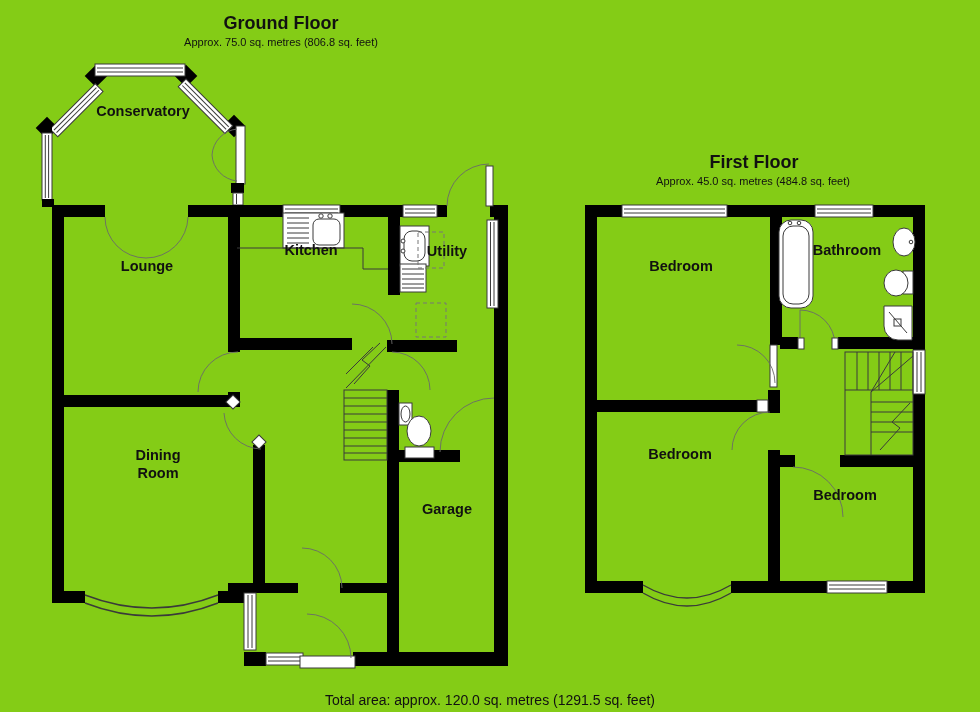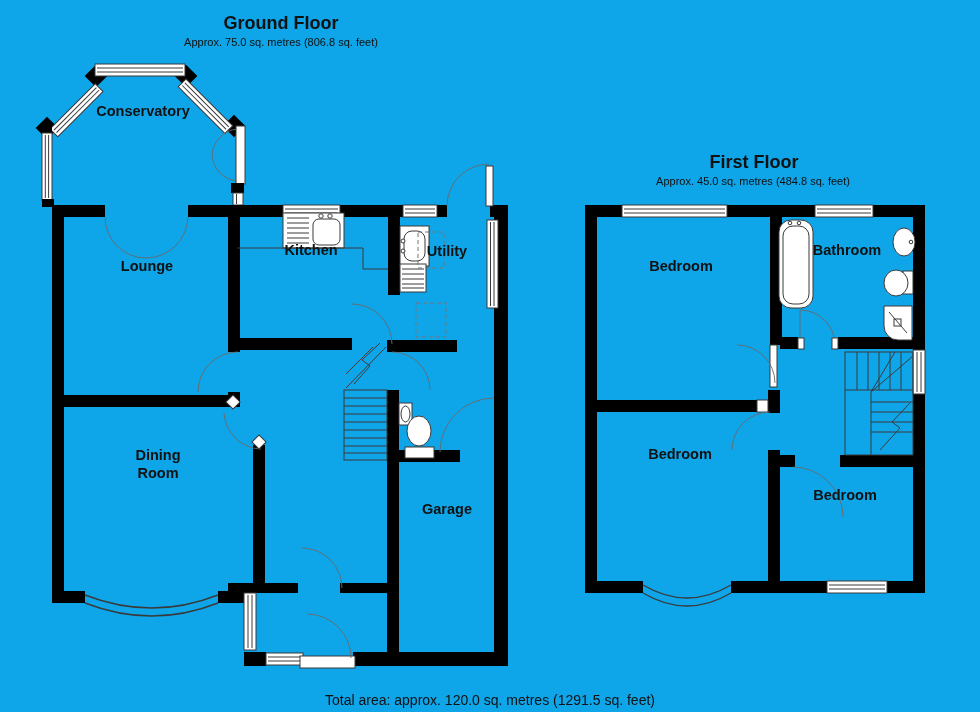--- a/index.html
+++ b/index.html
@@ -1,16 +1,16 @@
 <!DOCTYPE html>
 <html><head>
 <meta charset="utf-8">
 <style>
   html,body{margin:0;padding:0;background:#ffffff;}
-  .page{width:980px;height:712px;background:#0ea5e9;position:relative;overflow:hidden;}
+  .page{width:980px;height:712px;background:#84cc16;position:relative;overflow:hidden;}
   svg{display:block;}
   .wall{fill:#000000;stroke:none;}
   .thin{fill:none;stroke:#3a3a3a;stroke-width:1;}
   .thin15{fill:none;stroke:#3a3a3a;stroke-width:1.4;}
   .win{fill:#ffffff;stroke:#3a3a3a;stroke-width:1;}
   .arc{fill:none;stroke:#6a6a6a;stroke-width:0.9;}
   .dash{fill:none;stroke:#777777;stroke-width:1;stroke-dasharray:4 3;}
   .fix{fill:#ffffff;stroke:#3a3a3a;stroke-width:1;}
   text{font-family:"Liberation Sans","DejaVu Sans",sans-serif;fill:#111111;}
   .room{font-size:14.5px;font-weight:bold;text-anchor:middle;}

